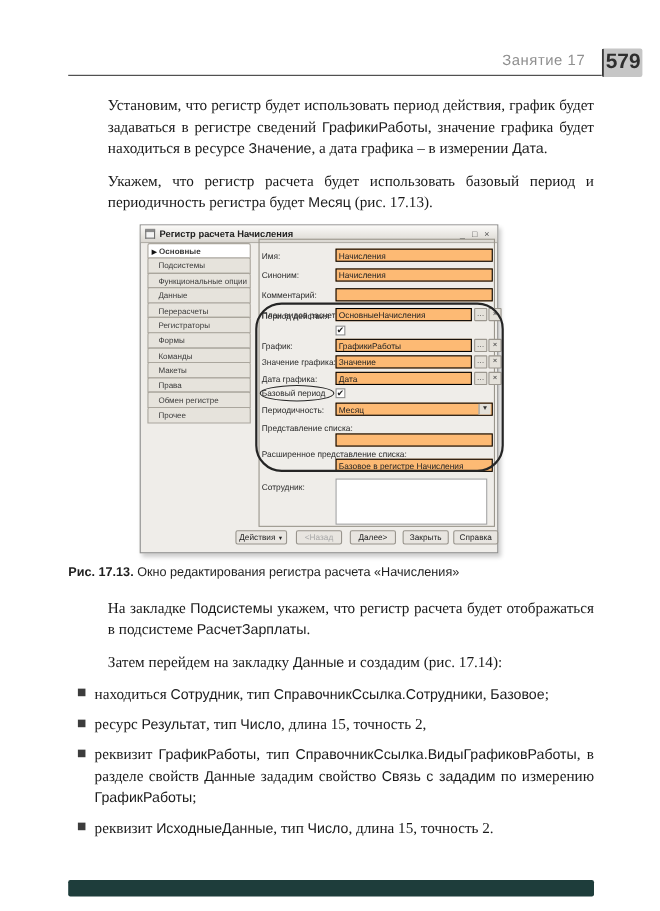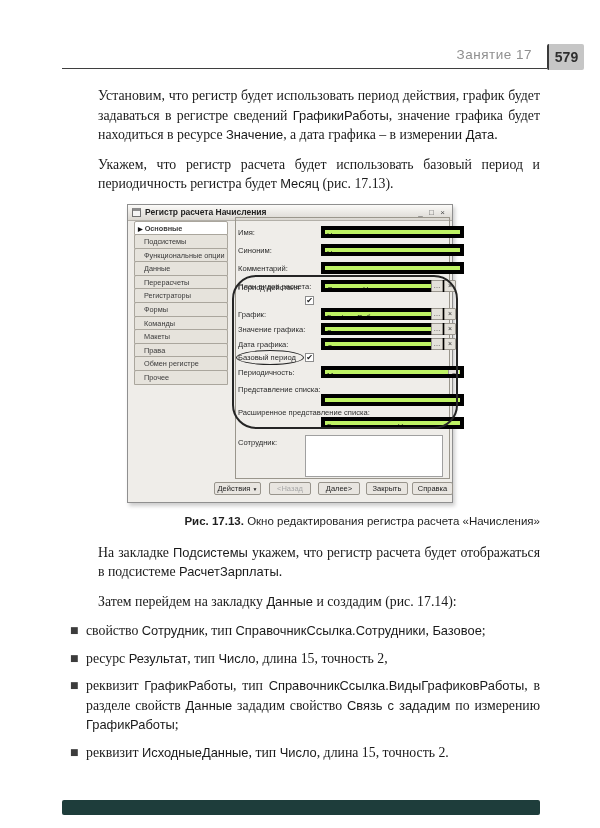--- a/index.html
+++ b/index.html
@@ -5,37 +5,37 @@
   * { margin:0; padding:0; box-sizing:border-box; }
   html,body { background:#ffffff; }
   .page { position:relative; width:600px; height:828px; background:#ffffff; overflow:hidden;
           font-family:"Liberation Serif", serif; color:#1a1a1a; }
 
   
   .section-label { position:absolute; top:47px; right:68px; font-family:"Liberation Sans",sans-serif;
                    font-size:13.5px; color:#8f8f8f; letter-spacing:.5px; }
   .pagenum { position:absolute; top:44px; left:547px; width:37px; height:26px; background:#c6c6c6;
              border-left:2px solid #3a3a3a; border-radius:2px; display:flex; align-items:center; justify-content:center;
-             font-family:"Liberation Sans",sans-serif; font-size:14px; font-weight:bold; color:#2e2e2e; }
+             font-family:"Liberation Sans",sans-serif; font-size:19px; font-weight:bold; color:#2e2e2e; }
   .hrule { position:absolute; top:68px; left:62px; width:485px; border-top:1.6px solid #3f3f3f; }
 
   
   .content { position:absolute; top:86px; left:62px; width:478px; }
   p.body { font-size:13.8px; line-height:19.5px; text-align:justify; margin-bottom:10px;margin-left:36px; }
   .sans { font-family:"Liberation Sans",sans-serif; font-size:12.9px; }
 
   
   ul.bullets { list-style:none; margin-top:2px; }
   ul.bullets li { display:flex; margin-bottom:8px; }
   .blt { width:24px; flex:0 0 24px; font-size:9px; color:#3c3c3c; padding-top:4px; padding-left:8px;
          font-family:"DejaVu Sans",sans-serif; }
   .bltxt { flex:1; font-size:13.8px; line-height:19.5px; text-align:justify; }
 
   
-  .caption { text-align:right; font-family:"Liberation Sans",sans-serif; font-size:11.5px; color:#1f1f1f;
+  .caption { text-align:left; font-family:"Liberation Sans",sans-serif; font-size:11.5px; color:#1f1f1f;
              margin:12px 0 16px 0; }
   .caption b { font-weight:bold; }
 
   
   .dialog { position:relative; width:326px; height:299px; margin:4px 0 0 65px; background:#efede9;
             border:1px solid #8f8f8f; box-shadow:2px 3px 4px rgba(0,0,0,.2);
             font-family:"Liberation Sans",sans-serif; color:#222; }
   .titlebar { position:absolute; top:0; left:0; right:0; height:16px; padding:0 4px;
               background:linear-gradient(#fbfaf8,#dad7d1); border-bottom:1px solid #b2afa8;
               display:flex; align-items:center; }
@@ -45,21 +45,21 @@
 
   .tabs { position:absolute; left:6px; top:17px; width:94px; }
   .tab { height:14.6px; margin-top:-1px; border:1px solid #aaa69d; background:#e6e3dc; color:#3a3a3a;
          font-size:7.3px; line-height:13px; padding-left:9px; border-radius:2px 2px 0 0; white-space:nowrap; overflow:hidden; }
   .tab.sel { background:#ffffff; font-weight:bold; padding-left:3px; }
   .tabmark { font-size:6px; margin-right:2px; color:#111; }
 
   .frame { position:absolute; left:107px; top:12px; width:215px; height:262px; border:1px solid #9a968c; }
 
   .flabel { position:absolute; left:110px; font-size:7.6px; color:#2b2b2b; white-space:nowrap; }
-  .tinput { position:absolute; left:193px; height:12px; background:#bef264; border:4px solid #000000;
+  .tinput { position:absolute; left:177px; height:12px; background:#fdba74; border:1px solid #000000;
             font-size:7.6px; line-height:10px; padding:1px 2px; white-space:nowrap; overflow:hidden; }
   .w-full { width:143px; } .w-combo { width:124px; }
   .sbtn { position:absolute; height:12px; width:12px; background:#e4e1da; border:1px solid #9a968e;
           font-size:7px; line-height:10px; text-align:center; color:#333; border-radius:1px; }
   .chk { position:absolute; left:177px; width:9px; height:9px; background:#fff; border:1px solid #8c8c8c;
          font-size:8px; line-height:8px; text-align:center; color:#222; }
   .dd { position:absolute; right:1px; top:0; width:11px; height:10px; background:#e4e1da; border-left:1px solid #9a968e;
         font-size:6px; line-height:10px; text-align:center; color:#333; }
   .tarea { position:absolute; left:177px; top:230px; width:138px; height:42px; background:#fff; border:1px solid #a0a0a0; }
 
@@ -176,21 +176,21 @@
       <b>Рис. 17.13.</b>
       <span>Окно редактирования регистра расчета «Начисления»</span>
     </div>
 
     <p class="body"><span>На закладке </span><span class="sans">Подсистемы</span><span> укажем, что регистр расчета будет отображаться в подсистеме </span><span class="sans">РасчетЗарплаты</span><span>.</span></p>
     <p class="body"><span>Затем перейдем на закладку </span><span class="sans">Данные</span><span> и создадим (рис. 17.14):</span></p>
 
     <ul class="bullets">
       <li>
           <span class="blt">■</span>
-          <div class="bltxt"><span>свойство </span><span class="sans">Сотрудник</span><span>, тип </span><span class="sans">СправочникСсылка.Сотрудники</span><span>, </span><span class="sans">Базовое</span><span>;</span></div>
+          <div class="bltxt"><span>находиться </span><span class="sans">Сотрудник</span><span>, тип </span><span class="sans">СправочникСсылка.Сотрудники</span><span>, </span><span class="sans">Базовое</span><span>;</span></div>
         </li>
       <li>
           <span class="blt">■</span>
           <div class="bltxt"><span>ресурс </span><span class="sans">Результат</span><span>, тип </span><span class="sans">Число</span><span>, длина 15, точность 2,</span></div>
         </li>
       <li>
           <span class="blt">■</span>
           <div class="bltxt"><span>реквизит </span><span class="sans">ГрафикРаботы</span><span>, тип </span><span class="sans">СправочникСсылка.ВидыГрафиковРаботы</span><span>, в разделе свойств </span><span class="sans">Данные</span><span> зададим свойство </span><span class="sans">Связь с зададим</span><span> по измерению </span><span class="sans">ГрафикРаботы</span><span>;</span></div>
         </li>
       <li>

